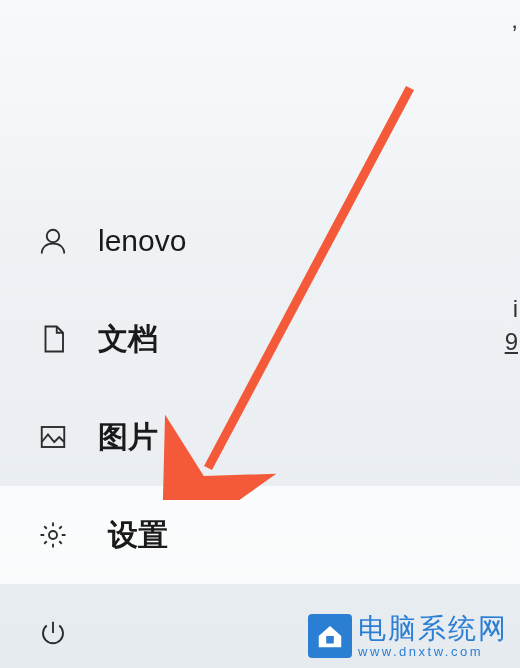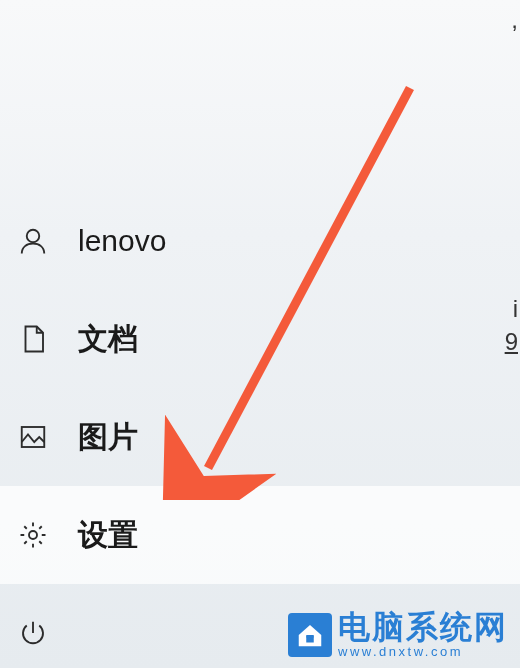--- a/index.html
+++ b/index.html
@@ -14,25 +14,26 @@
     .menu-container {
       position: absolute;
       left: 0;
       top: 192px;
       width: 520px;
     }
     .menu-item {
       display: flex;
       align-items: center;
       height: 98px;
-      padding-left: 16px;
+      padding-left: 36px;
       cursor: pointer;
     }
     .menu-item.highlighted {
       background: rgba(255, 255, 255, 0.75);
+      gap: 10px;
     }
     .icon-slot {
       width: 34px;
       height: 34px;
       display: flex;
       align-items: center;
       justify-content: center;
       color: #2c2c2c;
     }
     .icon-slot svg {
@@ -84,22 +85,22 @@
       width: 30px;
       height: 30px;
       fill: #ffffff;
     }
     .wm-text {
       display: flex;
       flex-direction: column;
       line-height: 1;
     }
     .wm-title {
-      font-size: 32px;
-      font-weight: bold;
+      font-size: 28px;
+      font-weight: normal;
       color: #2a7fd4;
       letter-spacing: 2px;
     }
     .wm-url {
       font-size: 13px;
       color: #2a7fd4;
       letter-spacing: 2.5px;
       margin-top: 2px;
     }
     .right-edge-text {

